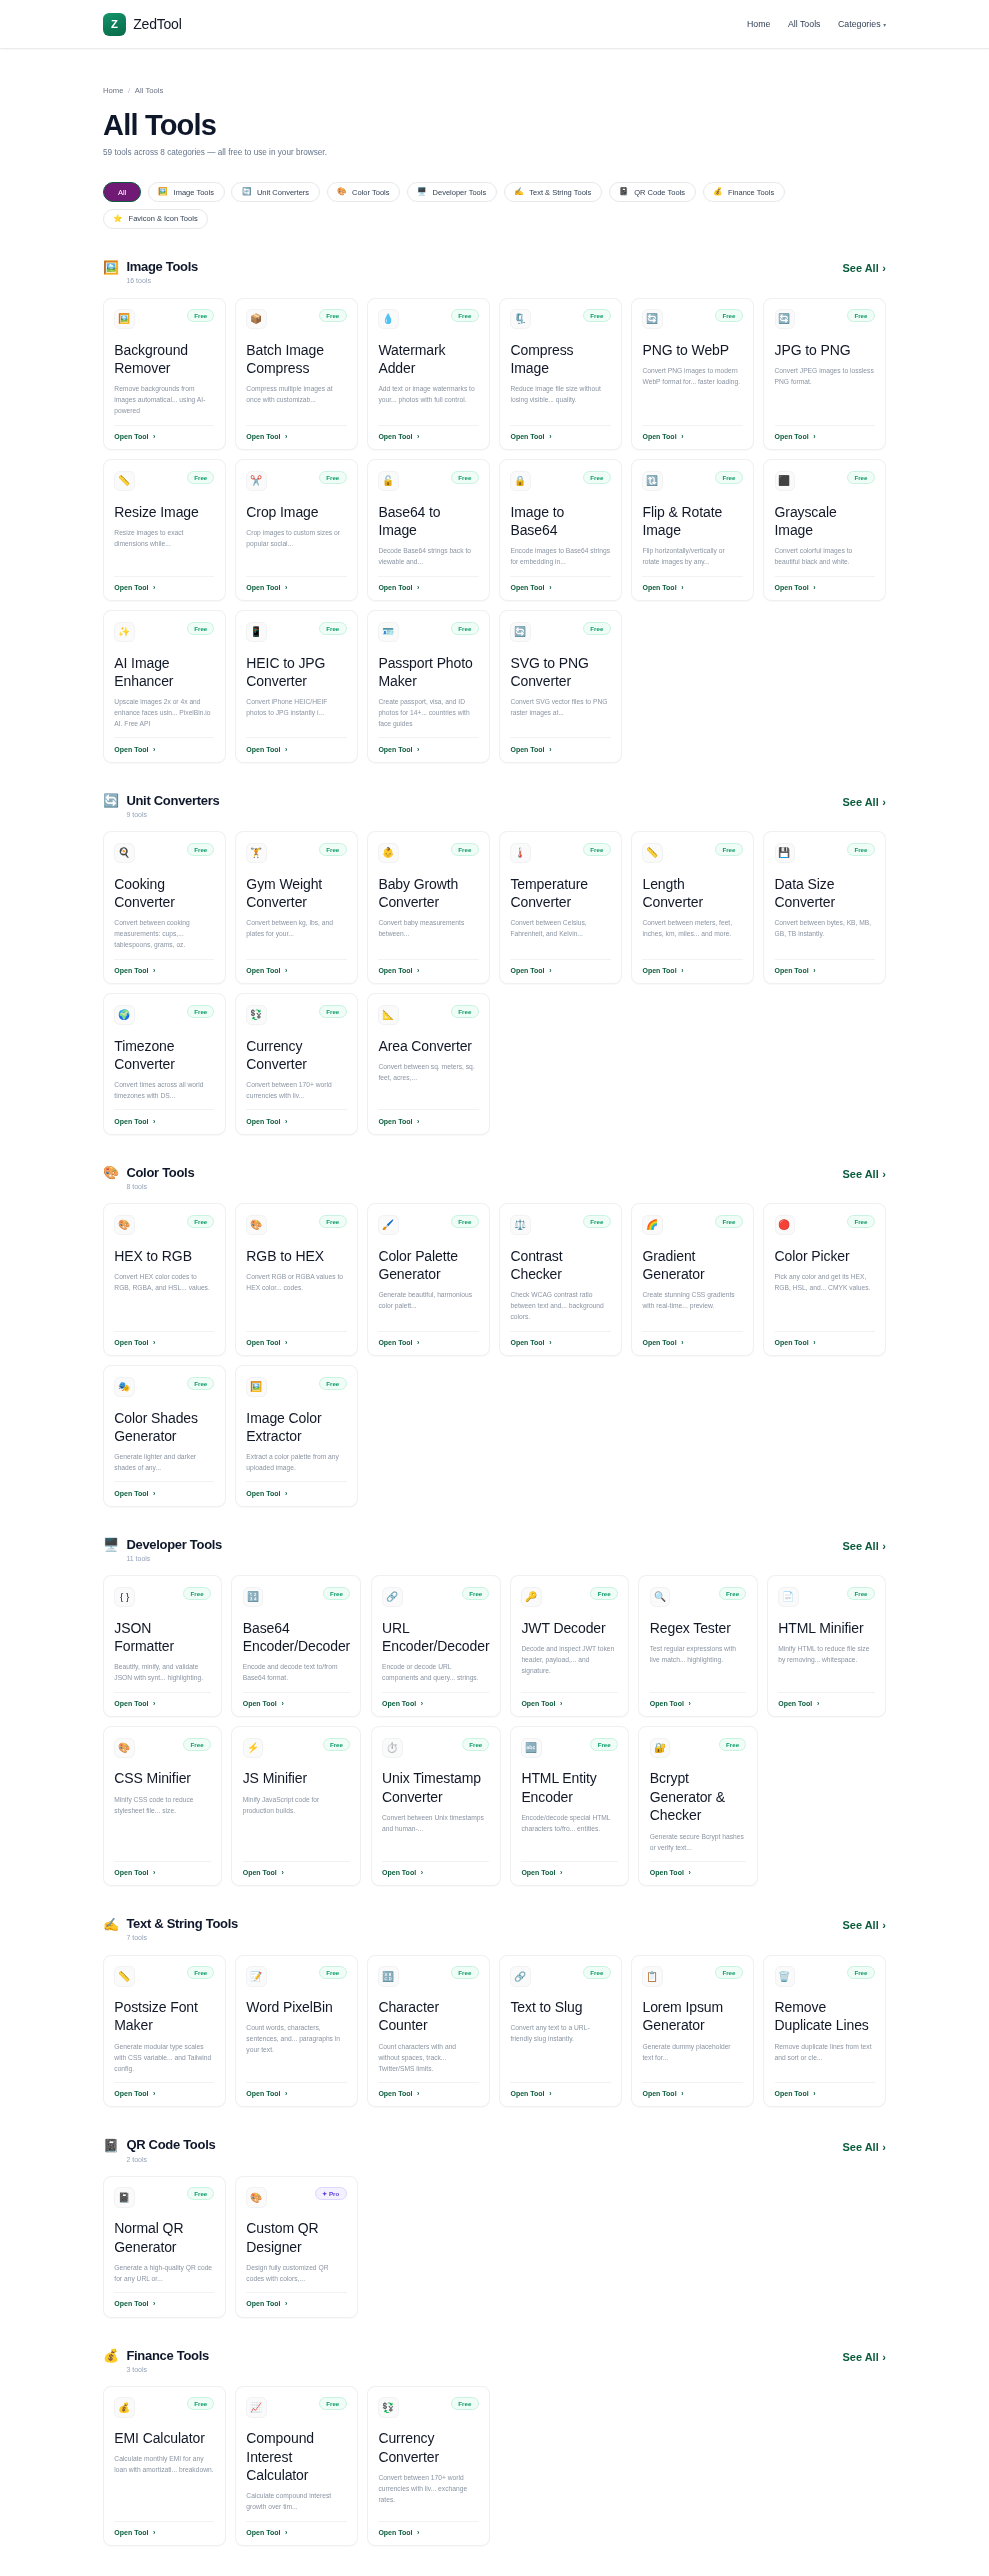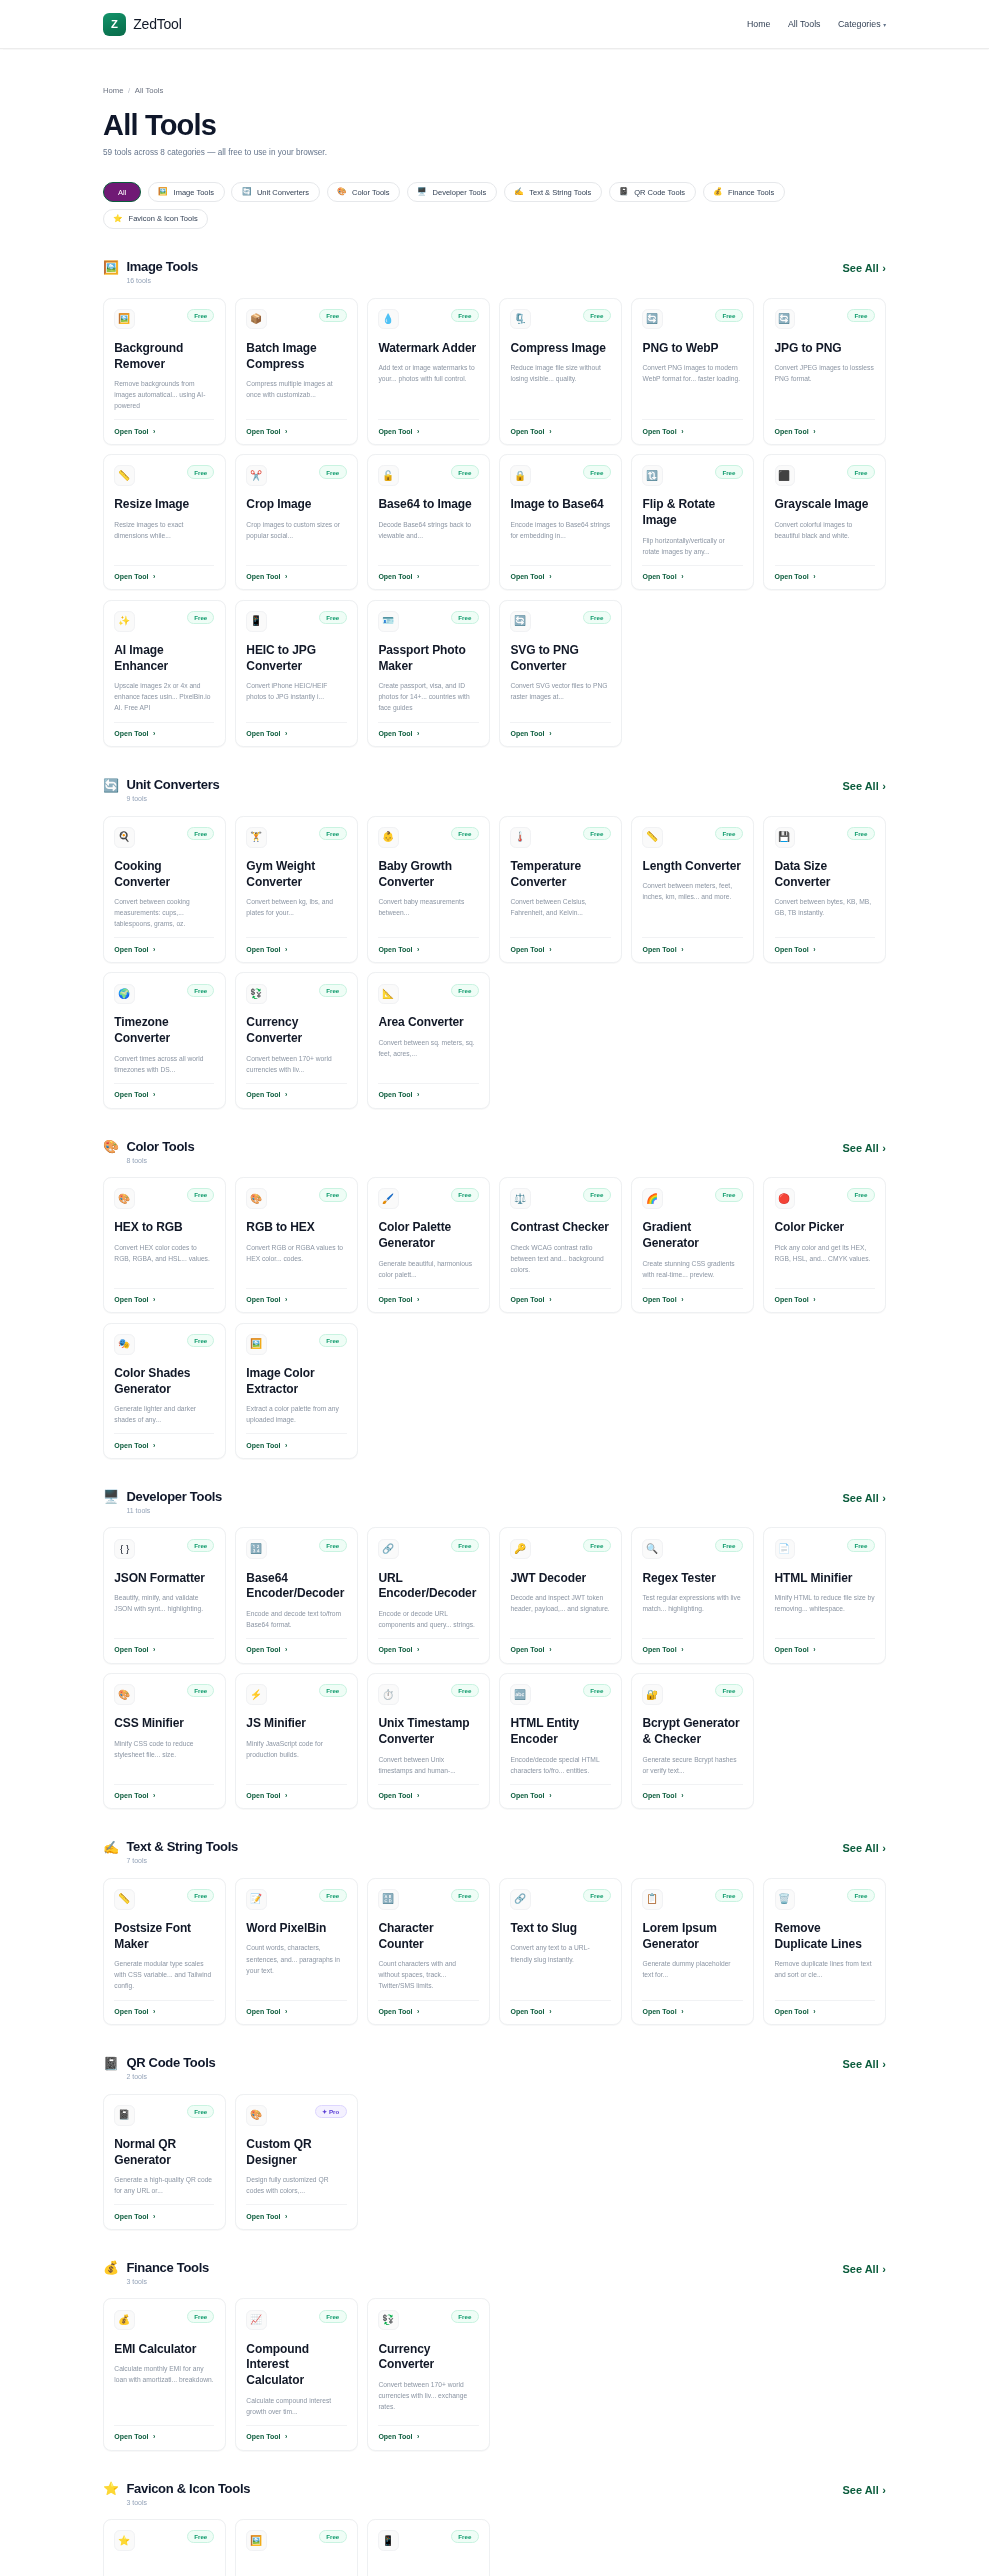--- a/index.html
+++ b/index.html
@@ -90,21 +90,21 @@
     font-size: 9.8px; line-height:1;
   }
   .badge {
     font-size: 6.2px; font-weight: 600;
     border-radius: 515px; padding: 2.1px 6.2px;
     background:#effdf6; color:#0f9b6c; border:0.5px solid #c9f3e1;
     white-space:nowrap;
   }
   .badge.pro { background:#f4f1ff; color:#5b3ed6; border-color:#ddd6fe; }
   .card-title {
-    margin-top: 11.3px; font-size: 12px; font-weight: 700; color:#111827;
+    margin-top: 11.3px; font-size: 14px; font-weight: 400; color:#111827;
     line-height: 1.32; letter-spacing:-0.1px;
   }
   .card-desc {
     margin-top: 5.7px; font-size: 6.7px; color:#8b95a3; line-height: 1.65; flex: 1 1 auto;
   }
   .card-foot { border-top: 0.5px solid #f1f2f4; margin-top: 8.2px; padding-top: 7.2px; }
   .open-tool { font-size: 7px; font-weight: 700; color:#0b5c3c; display:flex; align-items:center; gap:4.6px; }
 </style>
 </head>
 <body>

